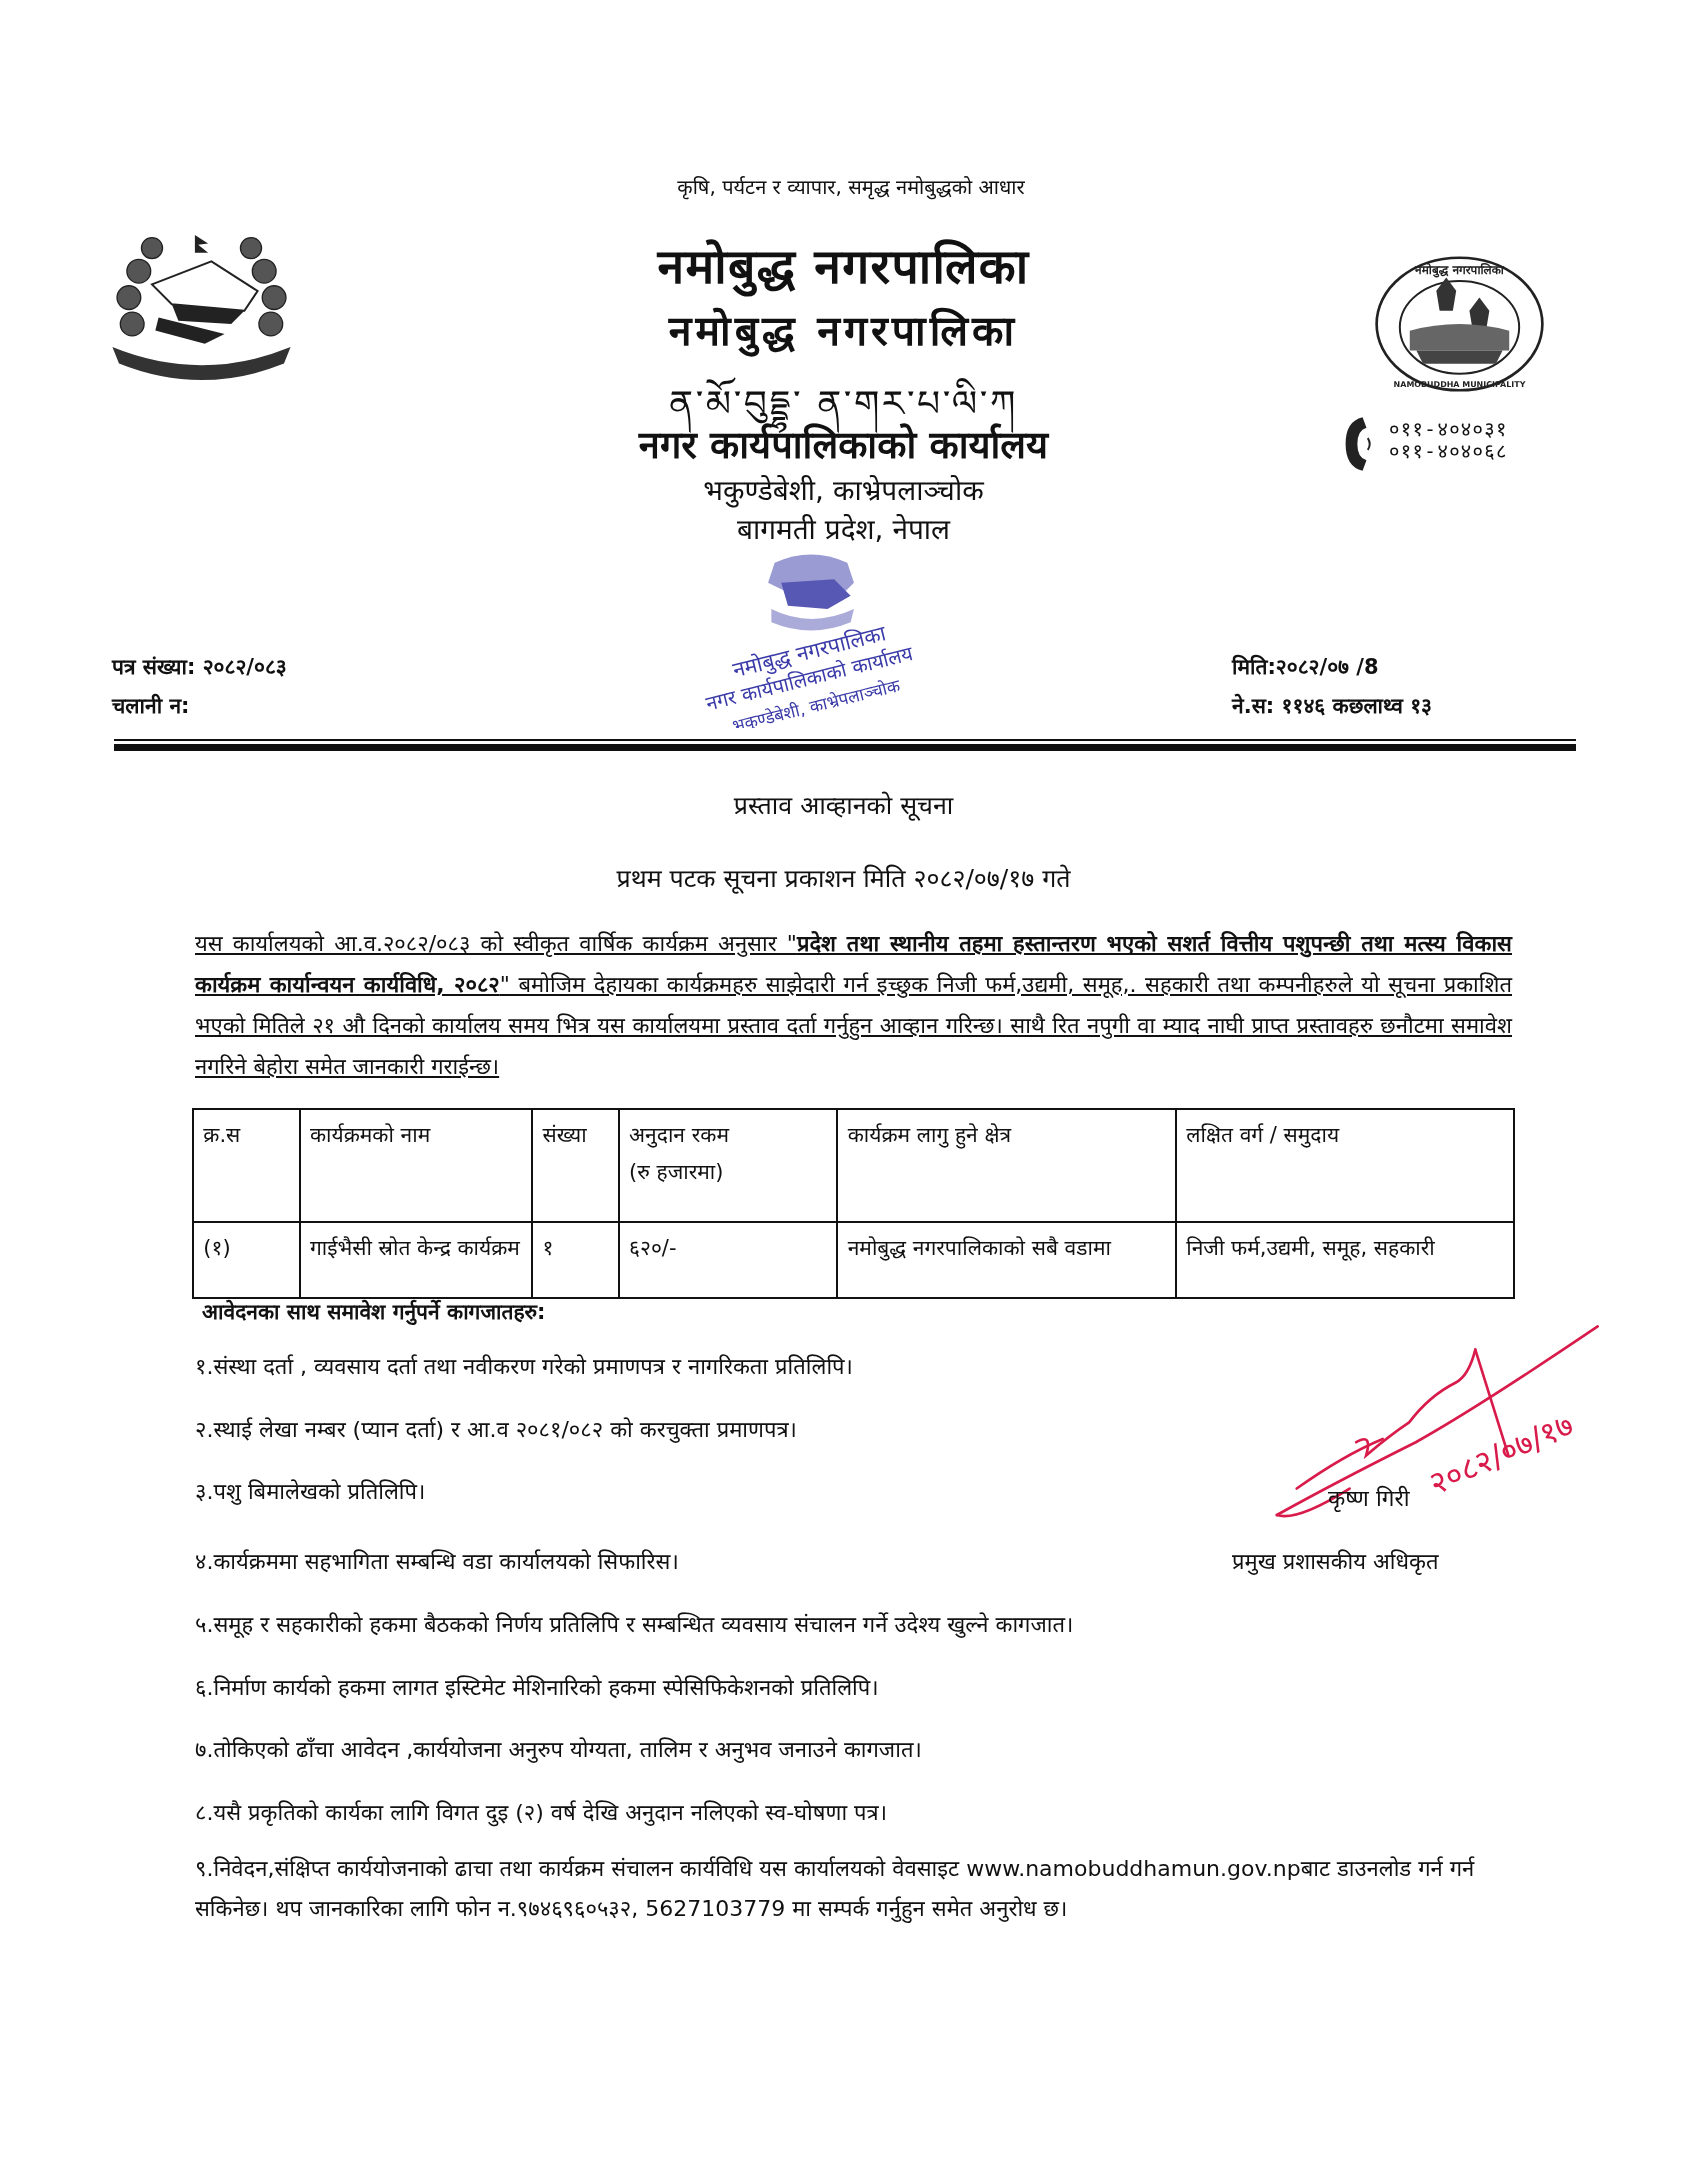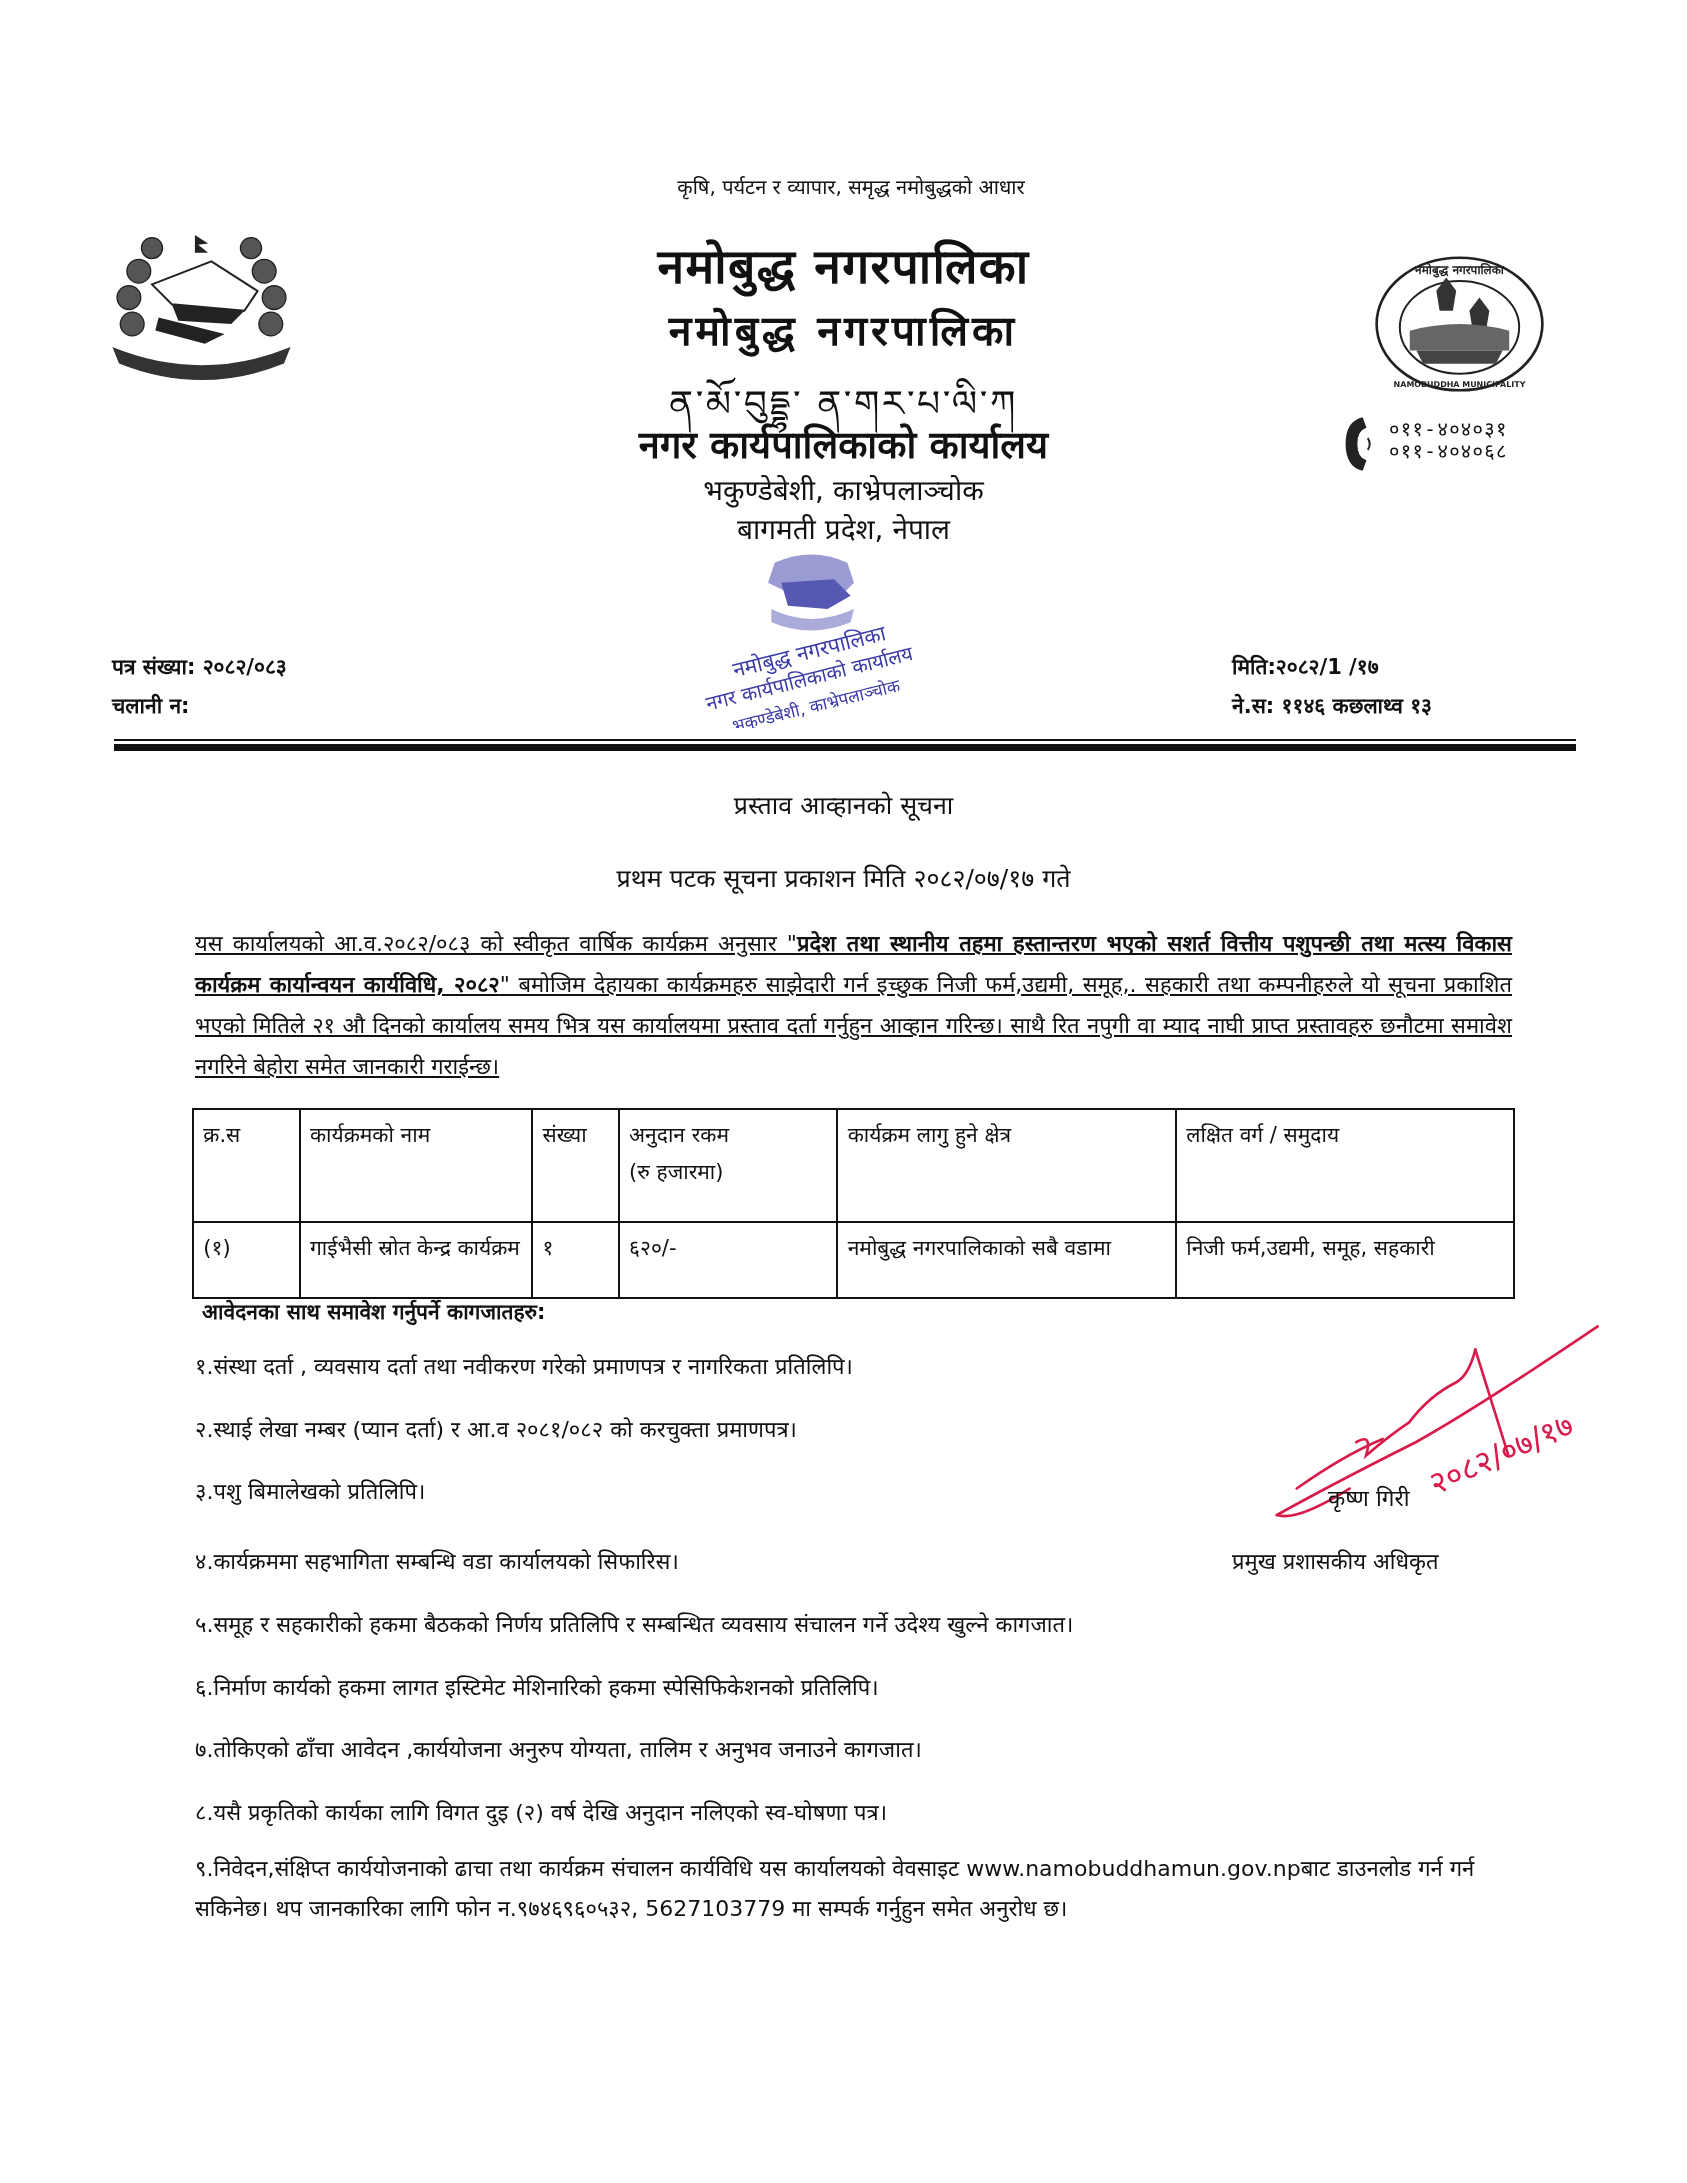--- a/index.html
+++ b/index.html
@@ -129,21 +129,21 @@
 
 <div class="abs" id="ref-no">
   <span>पत्र संख्या:</span>
   <span>२०८२/०८३</span>
 </div>
 <div class="abs" id="chalani">
   <span>चलानी न:</span>
   <span></span>
 </div>
 <div class="abs" id="date">
-  <span>मिति:</span><span>२०८२/1 /१७</span>
+  <span>मिति:</span><span>२०८२/०७ /8</span>
 </div>
 <div class="abs" id="ns-date">
   <span>ने.स:</span>
   <span>११४६ कछलाथ्व १३</span>
 </div>
 
 <div class="abs" id="rule-thin"></div>
 <div class="abs" id="rule-thick"></div>
 
 <div class="abs center" id="notice-heading">प्रस्ताव आव्हानको सूचना</div>

